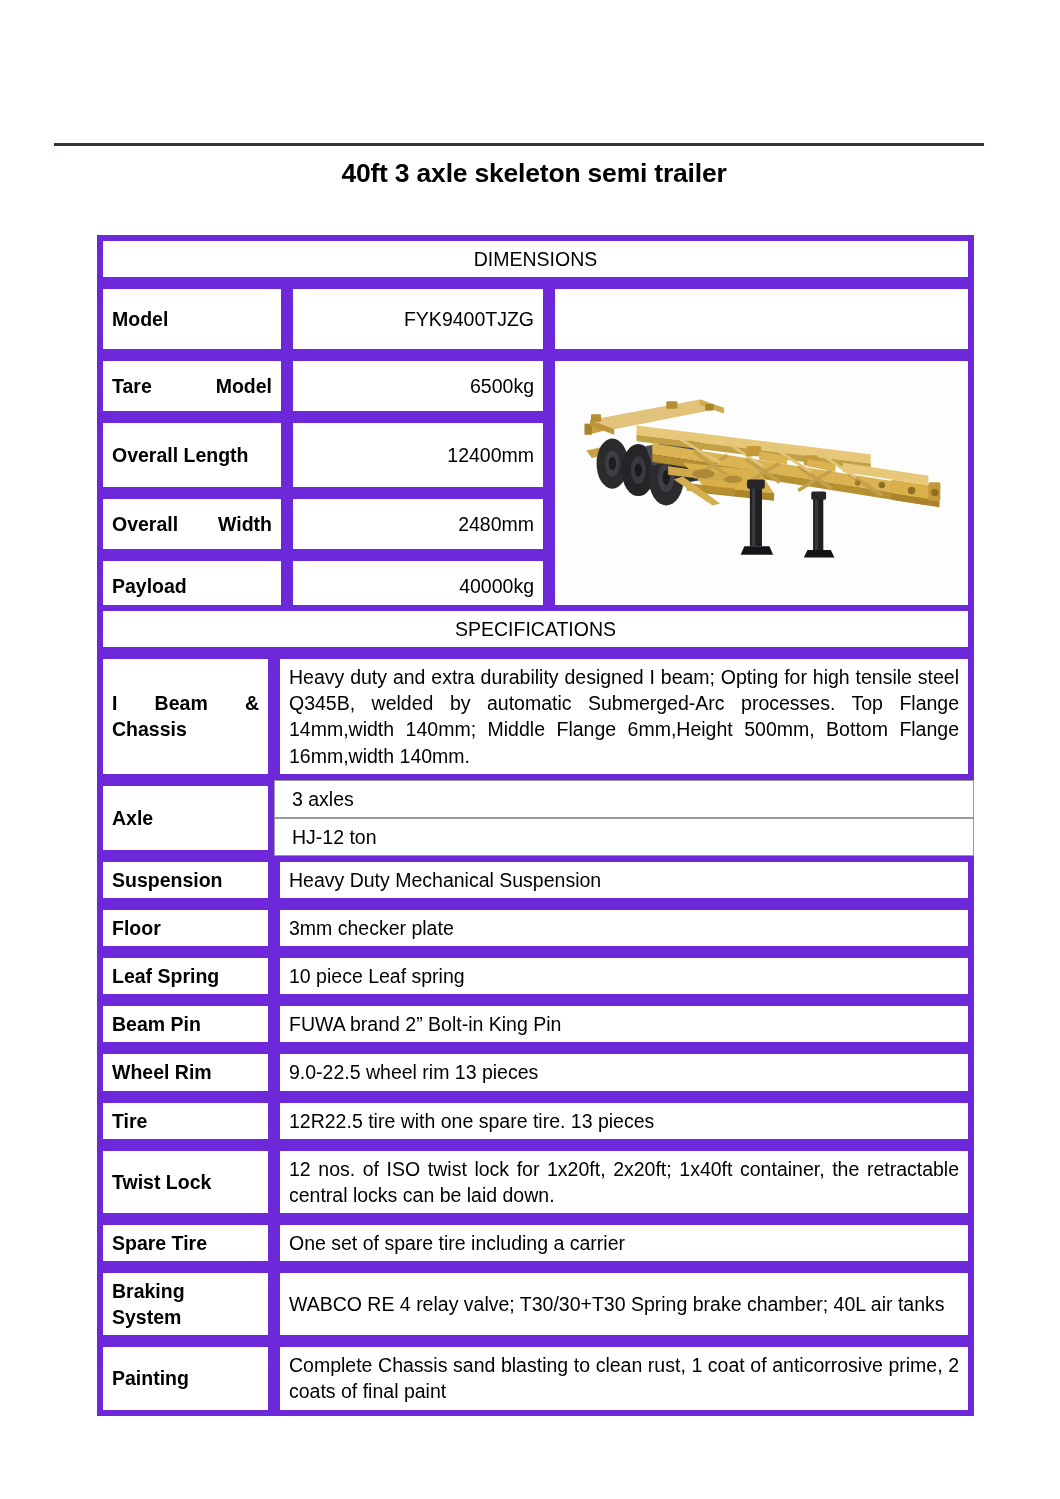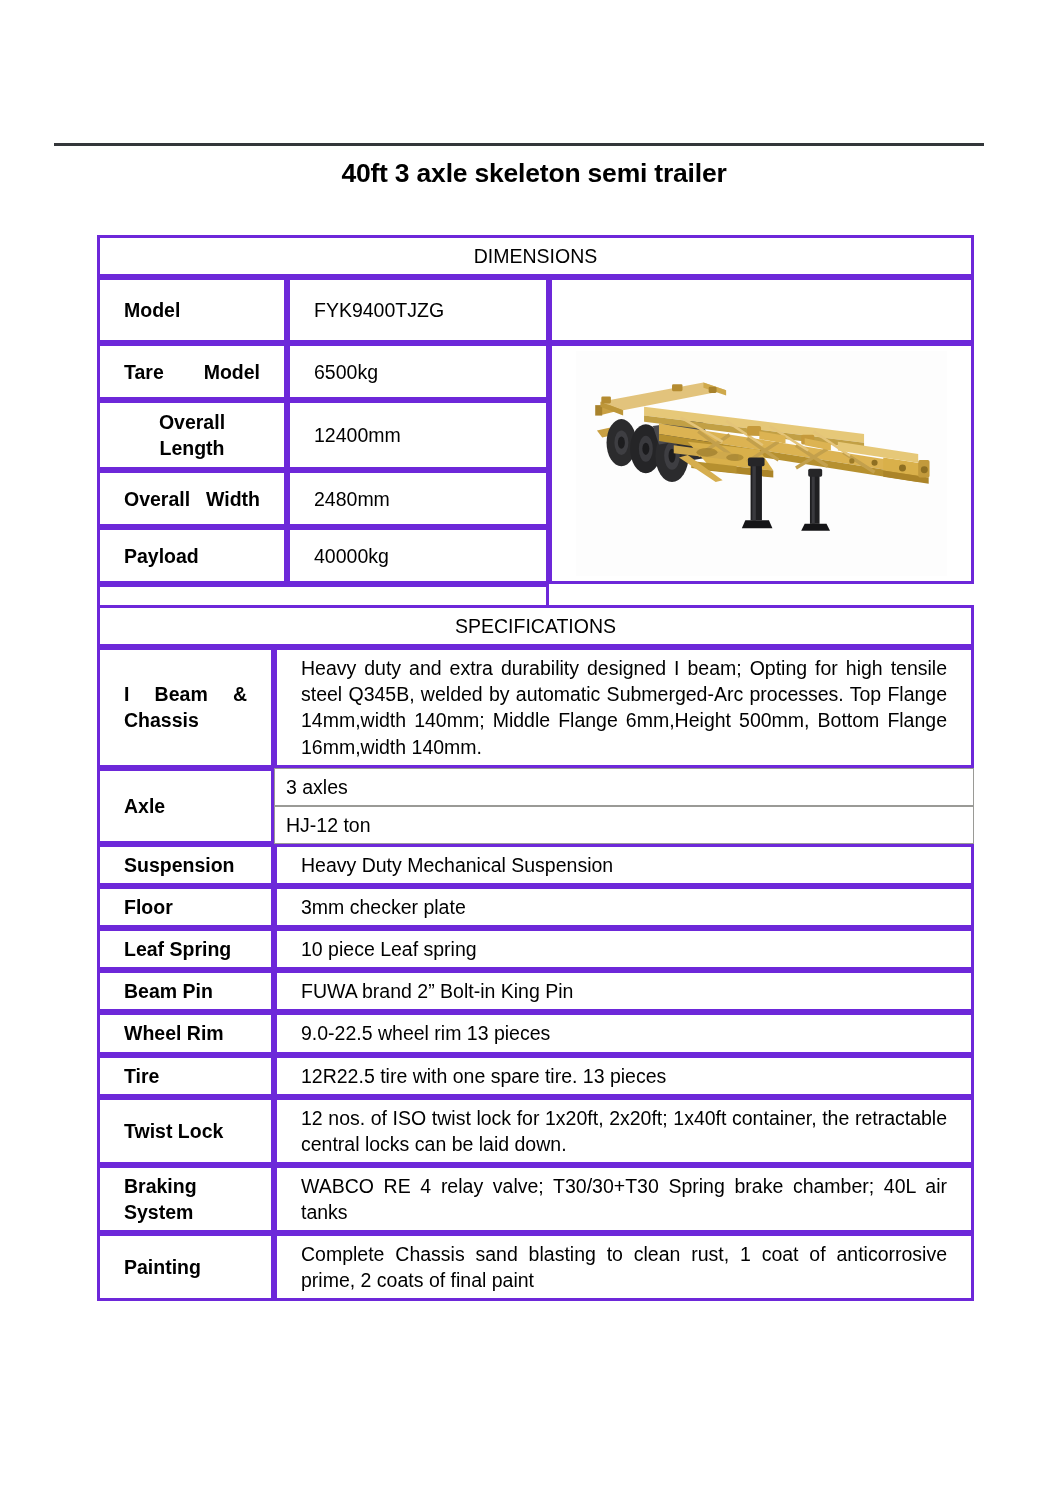--- a/index.html
+++ b/index.html
@@ -47,25 +47,25 @@
   }
 
   
   .tbl {
     position: absolute;
     border-collapse: separate;
     border-spacing: 0;
     table-layout: fixed;
   }
   .tbl td {
-    border: 3px solid #6d28d9;
+    border: 6px solid #6d28d9;
     box-shadow: 0 0 0 1px #ffffff inset;
     background: #ffffff;
     vertical-align: middle;
-    padding: 5px 24px;
+    padding: 5px 9px;
     font-size: 19.5px;
     line-height: 1.34;
   }
 
   #dims-table { left: 93px; top: 235px; width: 877px; }
   #specs-table { left: 93px; top: 605px; width: 877px; }
 
   .band {
     text-align: center;
     font-size: 21px;
@@ -79,21 +79,21 @@
     text-align-last: justify;
     padding-left: 11px;
     padding-right: 11px;
   }
   .lbl-plain {
     font-weight: bold;
     font-size: 19.5px;
     text-align: left;
     padding-left: 11px;
   }
-  .val-c { text-align: left; }
+  .val-c { text-align: right; }
   .val-l { text-align: left; padding-left: 11px; }
   .just {
     text-align: justify;
     text-align-last: left;
     padding-left: 11px;
     padding-right: 11px;
     margin-left: 26px;
   }
   .note {
     text-align: justify;
@@ -108,21 +108,21 @@
   }
   .nested {
     width: 100%;
     border-collapse: separate;
     border-spacing: 0;
     table-layout: fixed;
   }
   .nested td {
     border: 1px solid #9a9a96;
     box-shadow: 0 0 0 1px #ffffff inset;
-    padding: 5px 11px;
+    padding: 5px 17px;
     font-size: 19.5px;
     text-align: left;
   }
 
   
   .photo-wrap {
     width: 100%;
     height: 100%;
     background: #fdfdfd;
     position: relative;
@@ -250,21 +250,21 @@
               </g>
 
               <ellipse cx="150" cy="116" rx="12" ry="5" fill="#8e6f22" opacity="0.55"></ellipse>
               <ellipse cx="182" cy="122" rx="10" ry="4" fill="#8e6f22" opacity="0.5"></ellipse>
             </svg>
           </div>
         </td>
       </tr>
 
       <tr>
-        <td class="lbl-plain" style="height:54px;text-align:center;">Overall Length</td>
+        <td class="lbl-plain" style="height:54px;">Overall Length</td>
         <td class="val-c">12400mm</td>
       </tr>
 
       <tr>
         <td class="lbl">Overall   Width</td>
         <td class="val-c">2480mm</td>
       </tr>
 
       <tr>
         <td class="lbl-plain">Payload</td>
@@ -337,20 +337,24 @@
       <tr>
         <td class="lbl-plain">Tire</td>
         <td class="val-l">12R22.5 tire with one spare tire. 13 pieces</td>
       </tr>
 
       <tr>
         <td class="lbl-plain">Twist Lock</td>
         <td class="just">12 nos. of ISO twist lock for 1x20ft, 2x20ft; 1x40ft container, the retractable central locks can be laid down.</td>
       </tr>
 
+      <tr>
+        <td class="lbl-plain">Spare Tire</td>
+        <td class="val-l">One set of spare tire including a carrier</td>
+      </tr>
 
       <tr>
         <td class="lbl-plain" style="white-space:normal;width:110px;">Braking System</td>
         <td class="just">WABCO RE 4 relay valve; T30/30+T30 Spring brake chamber; 40L air tanks</td>
       </tr>
 
       <tr>
         <td class="lbl-plain">Painting</td>
         <td class="just">Complete Chassis sand blasting to clean rust, 1 coat of anticorrosive prime, 2 coats of final paint</td>
       </tr>

